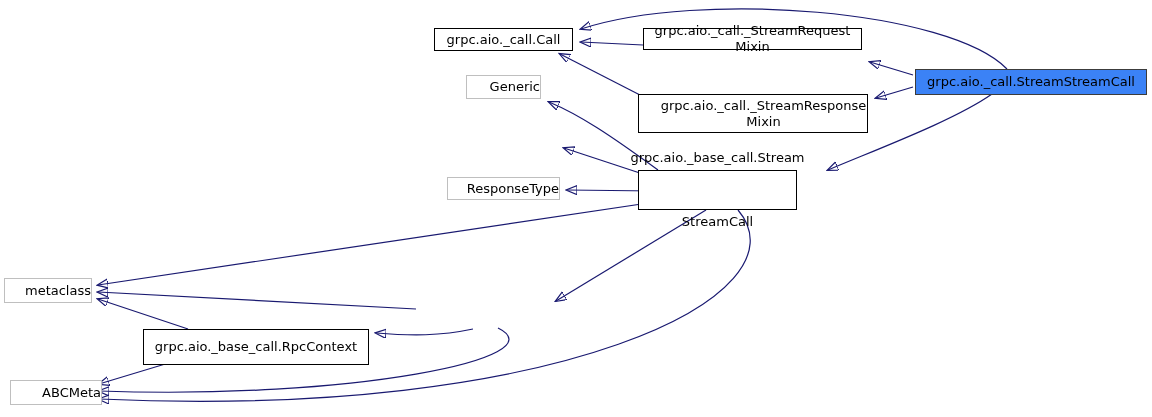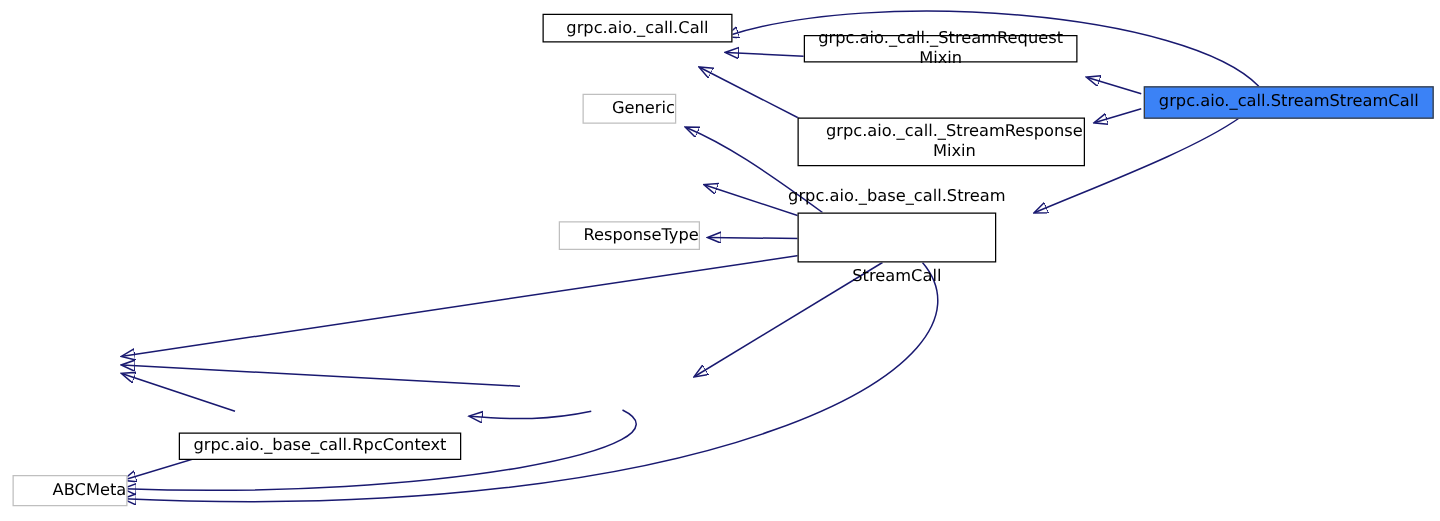--- a/index.html
+++ b/index.html
@@ -63,21 +63,21 @@
     <path d="M 655 202 L 98 285" marker-end="url(#arr)"></path>
     <path d="M 706 210 L 556 301" marker-end="url(#arr)"></path>
     <path d="M 738 210 C 810 295, 560 420, 99 399" marker-end="url(#arr)"></path>
     <path d="M 416 309 L 98 292" marker-end="url(#arr)"></path>
     <path d="M 473 329 C 440 336, 412 336, 376 333" marker-end="url(#arr)"></path>
     <path d="M 498 328 C 560 358, 350 400, 99 391" marker-end="url(#arr)"></path>
     <path d="M 188 329 L 98 299" marker-end="url(#arr)"></path>
     <path d="M 205 352 L 99 384" marker-end="url(#arr)"></path>
   </svg>
 
-  <div class="node" style="left:434px; top:11px; width:152px; height:23px;">
+  <div class="node" style="left:434px; top:28px; width:139px; height:23px;">
     <span>grpc.aio._call.Call</span>
   </div>
 
   <div class="node" style="left:643px; top:28px; width:219px; height:22px;">
     <span>grpc.aio._call._StreamRequest</span>
     <span>Mixin</span>
   </div>
 
   <div class="node ext" style="left:466px; top:75px; width:75px; height:24px;">
     <span>Generic</span>
@@ -95,23 +95,26 @@
 
   <div class="node ext" style="left:447px; top:177px; width:113px; height:23px;">
     <span>ResponseType</span>
   </div>
 
   <div class="node" style="left:638px; top:170px; width:159px; height:40px;gap:48px;">
     <span>grpc.aio._base_call.Stream</span>
     <span>StreamCall</span>
   </div>
 
+  <div class="node ext" style="left:4px; top:278px; width:88px; height:25px;">
+    <span>metaclass</span>
+  </div>
 
 
-  <div class="node" style="left:143px; top:346px; width:226px; height:22px;">
+  <div class="node" style="left:143px; top:329px; width:226px; height:36px;">
     <span>grpc.aio._base_call.RpcContext</span>
   </div>
 
   <div class="node ext" style="left:10px; top:380px; width:92px; height:25px;">
     <span>ABCMeta</span>
   </div>
 
 </div>
 
 </body></html>

